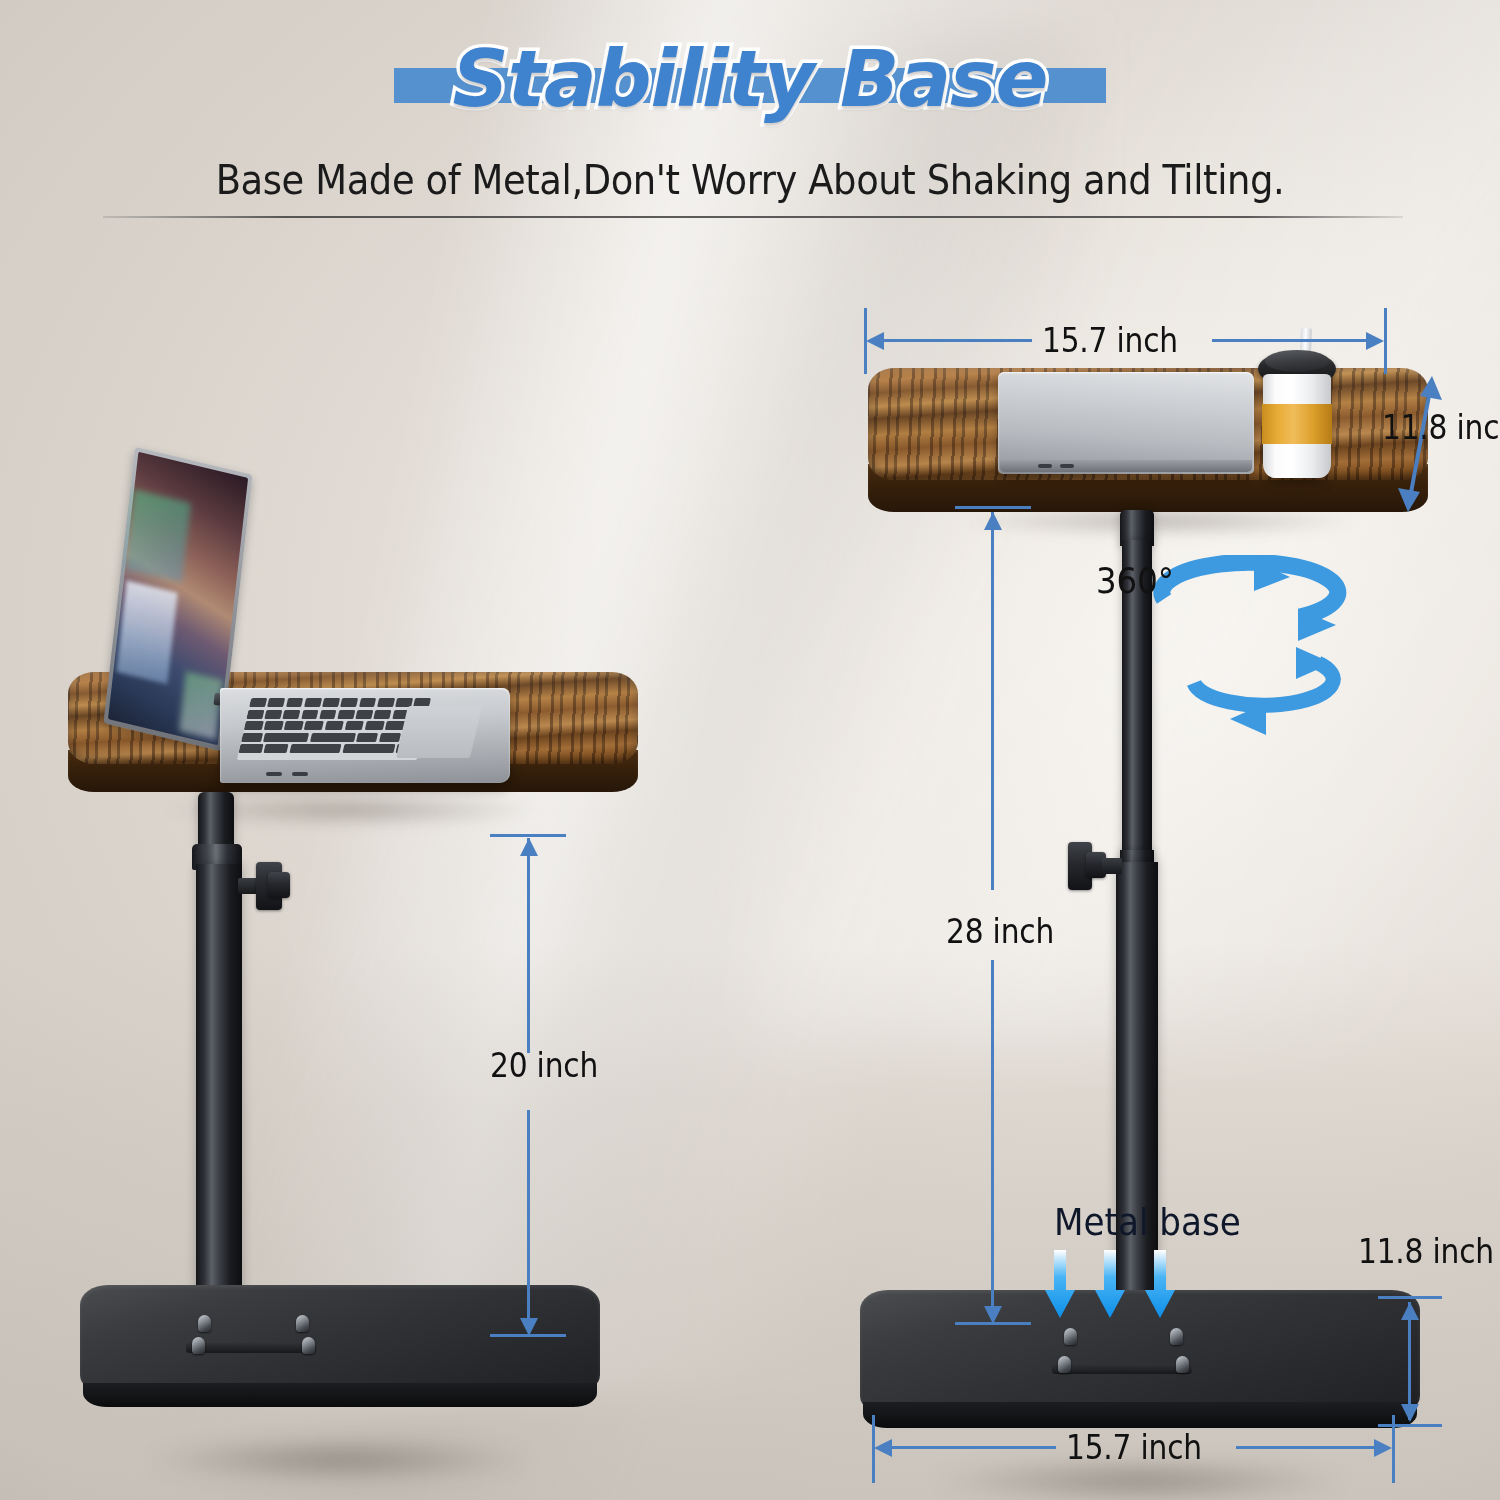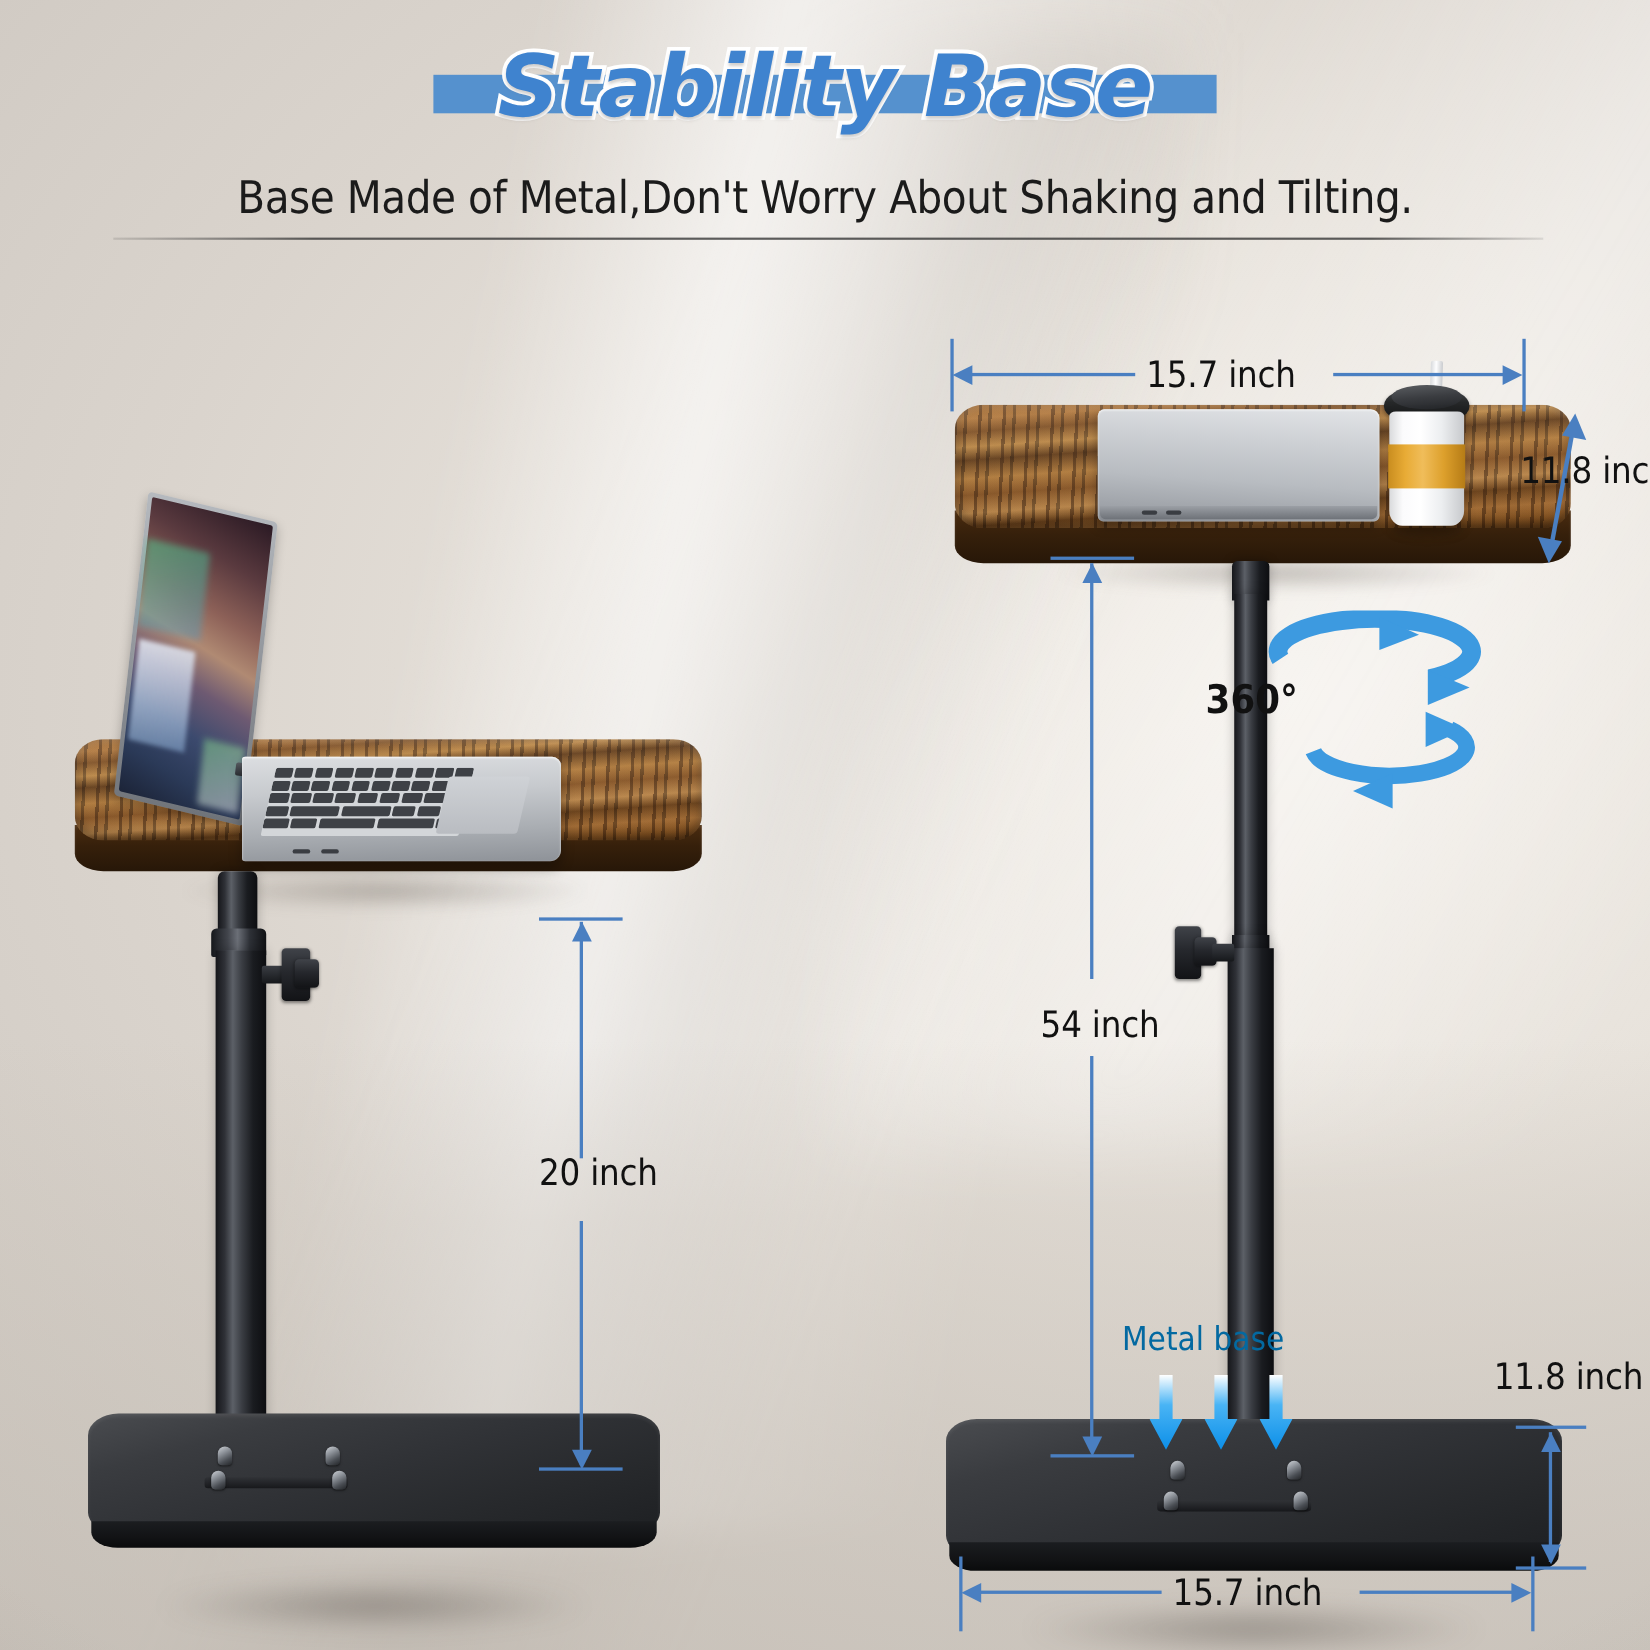--- a/index.html
+++ b/index.html
@@ -325,22 +325,23 @@
     position:absolute;
     font-family:"DejaVu Sans Condensed","Liberation Sans", sans-serif;
     font-size:36px; font-weight:400; color:#111;
     white-space:nowrap;
   }
 
   
   #metal-label{
     position:absolute;
     font-family:"DejaVu Sans Condensed","Liberation Sans", sans-serif;
-    font-size:30px; font-weight:400; color:#0369a1;
+    font-size:38px; font-weight:400; color:#0f172a;
     white-space:nowrap;
+    margin-left:34px;
   }
   .mb-arrow{ position:absolute; width:30px; height:70px; }
 
   .leader{ position:absolute; background:#4a7fc1; }
 </style>
 </head>
 <body>
 
 <div id="stage">
 
@@ -524,21 +525,21 @@
     <svg width="260" height="190" viewBox="0 0 260 190" style="position:absolute; left:1150px; top:555px;">
 
       <path d="M 14 44 A 88 30 0 1 1 150 62 L 160 62" fill="none" stroke="#3d9ae0" stroke-width="17" stroke-linecap="butt"></path>
       <polygon points="104,6 140,22 104,36" fill="#3d9ae0"></polygon>
       <polygon points="148,54 186,70 148,86" fill="#3d9ae0"></polygon>
 
       <path d="M 44 128 A 70 26 0 1 0 168 108" fill="none" stroke="#3d9ae0" stroke-width="15" stroke-linecap="butt"></path>
       <polygon points="146,92 182,108 146,124" fill="#3d9ae0"></polygon>
       <polygon points="116,148 80,164 116,180" fill="#3d9ae0"></polygon>
     </svg>
-    <div id="rot-label" style="left:1096px; top:616px;font-weight:bold;">360°</div>
+    <div id="rot-label" style="left:1096px; top:560px;">360°</div>
   </div>
 
   <div>
     <div class="tick-v dim-line" style="left:864px; top:308px; height:66px;"></div>
     <div class="tick-v dim-line" style="left:1384px; top:308px; height:66px;"></div>
     <div class="dim-line dim-h" style="left:882px; top:339px; width:150px;"></div>
     <div class="dim-line dim-h" style="left:1212px; top:339px; width:156px;"></div>
     <div class="arrow arr-left" style="left:866px; top:332px;"></div>
     <div class="arrow arr-right" style="left:1366px; top:332px;"></div>
     <div class="dim-label" style="left:1042px; top:321px;">15.7 inch</div>
@@ -553,21 +554,21 @@
     <div class="dim-label" style="left:1382px; top:408px;">11.8 inch</div>
   </div>
 
   <div>
     <div class="tick-h dim-line" style="left:955px; top:506px; width:76px; height:3px;"></div>
     <div class="dim-line dim-v" style="left:991px; top:512px; height:378px;"></div>
     <div class="dim-line dim-v" style="left:991px; top:960px; height:360px;"></div>
     <div class="arrow arr-up" style="left:984px; top:512px;"></div>
     <div class="arrow arr-down" style="left:984px; top:1306px;"></div>
     <div class="tick-h dim-line" style="left:955px; top:1322px; width:76px; height:3px;"></div>
-    <div class="dim-label" style="left:946px; top:912px;">54 inch</div>
+    <div class="dim-label" style="left:946px; top:912px;">28 inch</div>
   </div>
 
   <div>
     <div id="metal-label" style="left:1020px; top:1200px;">Metal base</div>
     <svg class="mb-arrow" viewBox="0 0 30 70" style="left:1045px; top:1250px;">
       <defs>
         <linearGradient id="mbg1" x1="0" y1="0" x2="0" y2="1">
           <stop offset="0%" stop-color="#ffffff"></stop>
           <stop offset="40%" stop-color="#49b4f5"></stop>
           <stop offset="100%" stop-color="#0c8fe8"></stop>

